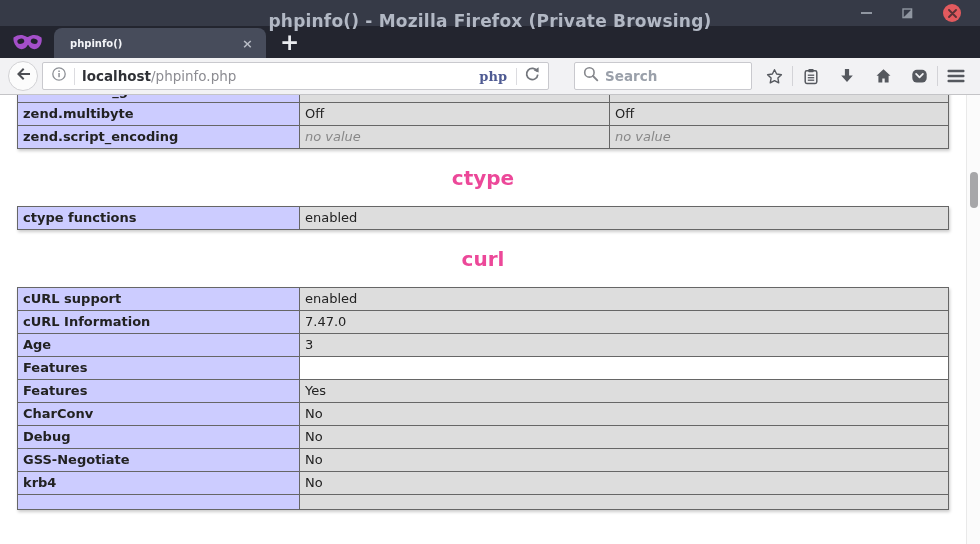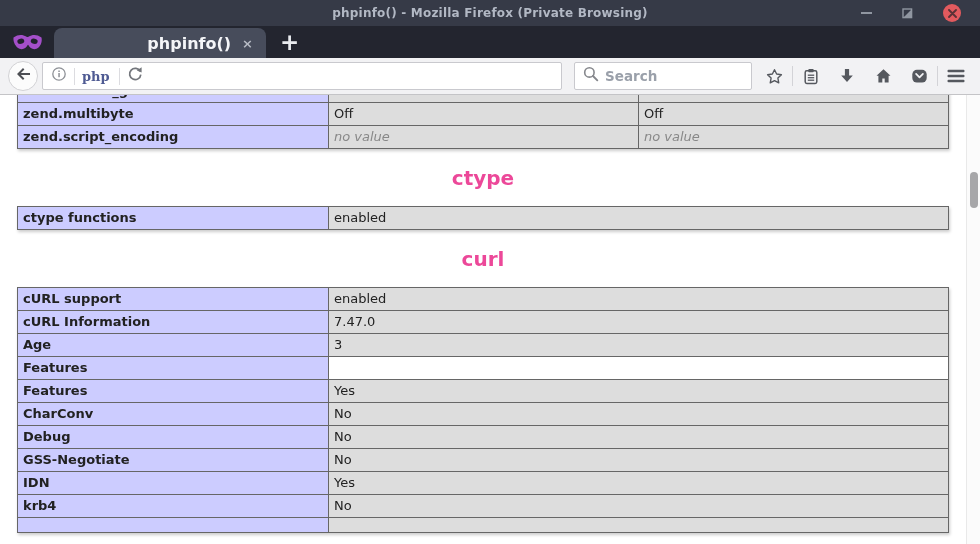--- a/index.html
+++ b/index.html
@@ -4,42 +4,42 @@
 <style>
   * { box-sizing: border-box; margin: 0; padding: 0; }
   html, body { width: 980px; height: 544px; overflow: hidden; }
   body { font-family: "DejaVu Sans", sans-serif; background: #fff; }
 
   .window { width: 980px; height: 544px; display: flex; flex-direction: column; }
 
   
   .titlebar { flex: 0 0 26px; background: var(--titlebar-bg, #363a47); position: relative; }
   .window-title {
-    position: absolute; left: 0; right: 0; top: 0; height: 26px;
+    position: absolute; left: 0; right: 0; top: 8px; height: 26px;
     display: flex; align-items: center; justify-content: center;
-    color: #b2b8c4; font-size: 12px; font-weight: bold; letter-spacing: .2px;
+    color: #b2b8c4; font-size: 17px; font-weight: bold; letter-spacing: .2px;
   }
   .win-controls { position: absolute; right: 19px; top: 0; height: 26px; display: flex; align-items: center; gap: 30px; }
   .btn-min { width: 11px; height: 2px; background: #9096a1; }
   .btn-restore svg { display: block; }
   .btn-close {
     width: 18px; height: 18px; border-radius: 50%; background: var(--close-bg, #e25a5e);
     display: flex; align-items: center; justify-content: center;
   }
   .btn-close svg { display: block; }
 
   
   .tabstrip { flex: 0 0 32px; background: var(--tabstrip-bg, #23252f); display: flex; align-items: flex-end; }
   .mask-wrap { width: 54px; height: 32px; display: flex; align-items: center; justify-content: center; }
   .tab {
     height: 30px; width: 212px; background: var(--tab-bg, #474c5b);
     border-radius: 8px 8px 0 0; display: flex; align-items: center;
     padding: 0 10px 0 16px; gap: 8px;
   }
-  .tab-label { flex: 1; color: #f4f5f8; font-size: 16px; font-weight: bold; white-space: nowrap; overflow: hidden; text-align: right; }
+  .tab-label { flex: 1; color: #f4f5f8; font-size: 10px; font-weight: bold; white-space: nowrap; overflow: hidden; }
   .tab-close { color: #b7bbc4; font-size: 13px; font-weight: bold; line-height: 1; padding: 2px 3px; }
   .newtab-btn { color: #e9ebef; font-size: 23px; font-weight: bold; line-height: 1; margin: 0 0 4px 14px; }
 
   
   .navbar {
     flex: 0 0 37px; background: var(--navbar-bg, #f2f2f4);
     border-bottom: 1px solid #c4c4c7;
     display: flex; align-items: center; padding: 0 6px 0 8px;
   }
   .back-btn {
@@ -54,21 +54,21 @@
   }
   .urlbar .divider, .searchbox .divider { width: 1px; height: 17px; background: #dcdce0; }
   .url-text { flex: 1; font-size: 13.5px; white-space: nowrap; overflow: hidden; }
   .url-host { color: #2f3136; font-weight: bold; }
   .url-path { color: #8c8c92; }
   .php-badge {
     font-family: "DejaVu Serif", serif; font-weight: bold;
     color: var(--php-badge, #4f5b93); font-size: 13px; padding-right: 2px;
   }
   .searchbox {
-    margin-left: 12px; width: 178px; height: 28px; background: #fff;
+    margin-left: 25px; width: 178px; height: 28px; background: #fff;
     border: 1px solid #c9c9ce; border-radius: 2px;
     display: flex; align-items: center; padding: 0 8px; gap: 6px;
   }
   .search-input {
     border: none; outline: none; flex: 1; min-width: 0;
     font-family: "DejaVu Sans", sans-serif; font-size: 13.5px; color: #3a3a3e; background: transparent;
   }
   .search-input::placeholder { color: #9aa0aa; font-weight: bold; opacity: 1; }
   .nav-actions { display: flex; align-items: center; margin-left: 4px; flex: 1; justify-content: space-between; }
   .icon-btn { width: 36px; height: 30px; display: flex; align-items: center; justify-content: center; }
@@ -89,21 +89,21 @@
 
   table.php-table {
     width: 932px; margin: 0 auto; border-collapse: collapse;
     box-shadow: 1px 2px 3px #ccc;
   }
   table.php-table td {
     border: 1px solid var(--table-border, #666);
     padding: 4px 5px; font-size: 13px; line-height: 14px;
     vertical-align: baseline; color: #222;
   }
-  td.cell-e { background: var(--header-cell-bg, #ccccff); font-weight: bold; color: #000; width: 311px; }
+  td.cell-e { background: var(--header-cell-bg, #ccccff); font-weight: bold; color: #000; width: 282px; }
   td.cell-v { background: var(--value-cell-bg, #dddddd); margin-top: 12px; }
   td.cell-v.empty { background: #fff; }
   td.cell-v i { color: var(--no-value-text, #888); font-style: italic; }
   table.core-table { margin-top: -16px; }
   table.core-table td.col-local { width: 310px; }
   tr.clipped-row td { height: 15px; }
 
   h2.section-title {
     font-size: 20px; line-height: 24px; font-weight: bold; color: #ec4899;
     text-align: center; margin: 17px 0 16px 0;
@@ -158,20 +158,21 @@
 
     <div class="urlbar">
       <span>
         <svg width="16" height="16" viewBox="0 0 16 16">
           <circle cx="8" cy="8" r="6.2" fill="none" stroke="#8d9096" stroke-width="1.3"></circle>
           <rect x="7.3" y="7" width="1.5" height="4.2" fill="#8d9096"></rect>
           <rect x="7.3" y="4.5" width="1.5" height="1.5" fill="#8d9096"></rect>
         </svg>
       </span>
       <span class="divider"></span>
+      <span class="url-text"><span class="url-host">localhost</span><span class="url-path">/phpinfo.php</span></span>
       <span class="php-badge">php</span>
       <span class="divider"></span>
       <span>
         <svg width="16" height="16" viewBox="0 0 16 16">
           <path d="M13.2 5.4 A5.6 5.6 0 1 0 13.8 8.6" fill="none" stroke="#73767c" stroke-width="1.7"></path>
           <path d="M14.6 1.2 L14.6 6.4 L9.8 4.6 Z" fill="#73767c"></path>
         </svg>
       </span>
     </div>
 
@@ -290,24 +291,20 @@
               </tr>
               <tr>
                 <td class="cell-e">Debug</td>
                 <td class="cell-v">No</td>
               </tr>
               <tr>
                 <td class="cell-e">GSS-Negotiate</td>
                 <td class="cell-v">No</td>
               </tr>
               <tr>
-                <td class="cell-e">IDN</td>
-                <td class="cell-v">Yes</td>
-              </tr>
-              <tr>
                 <td class="cell-e">krb4</td>
                 <td class="cell-v">No</td>
               </tr>
               <tr class="clipped-row">
                 <td class="cell-e"></td>
                 <td class="cell-v"></td>
               </tr>
             </tbody>
           </table>
         </div>

